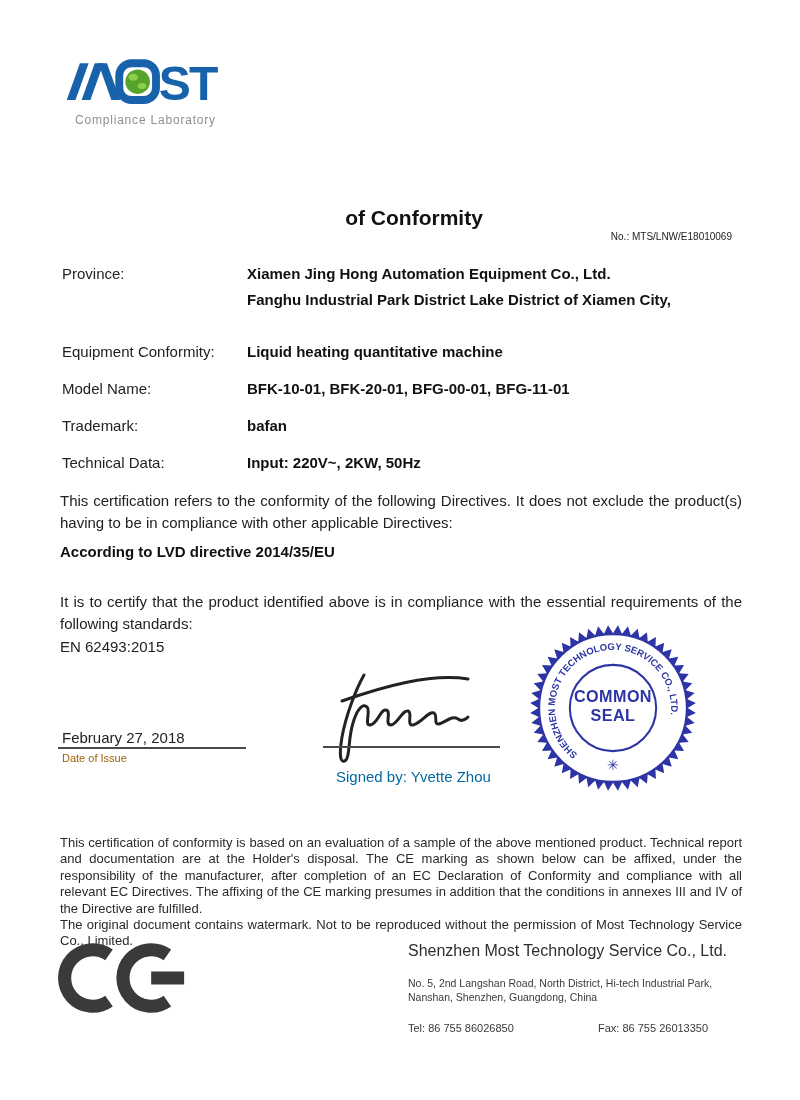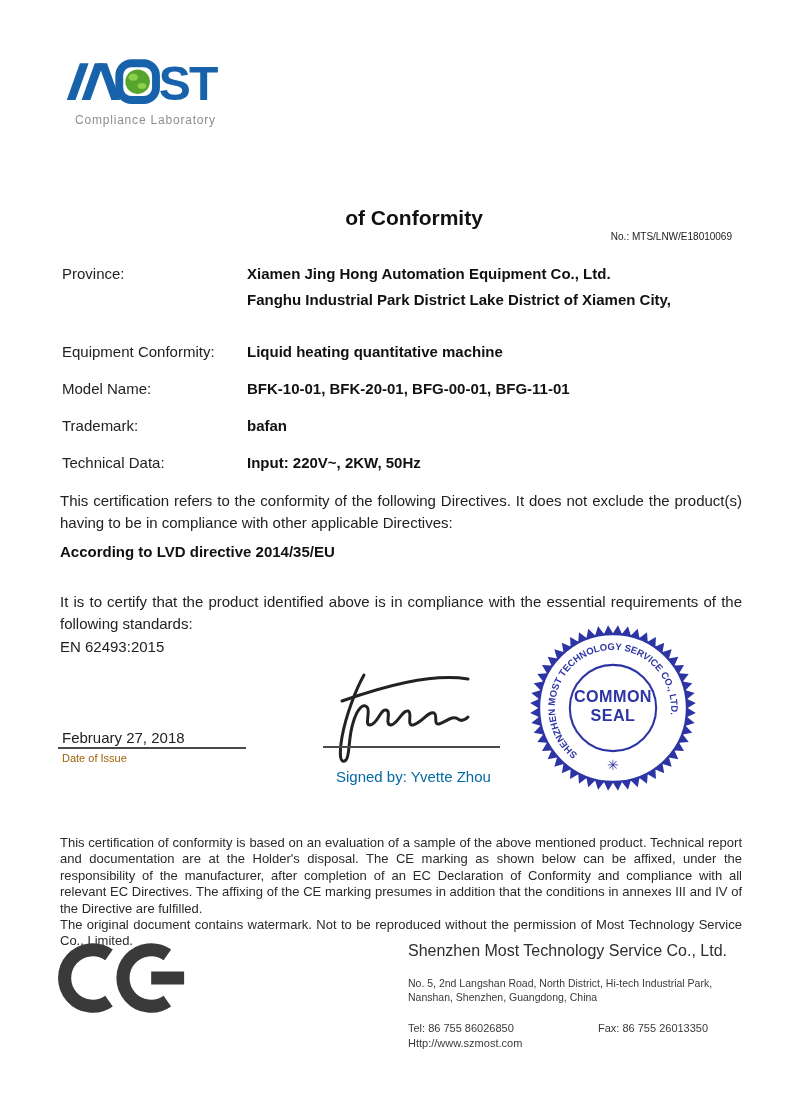--- a/index.html
+++ b/index.html
@@ -139,16 +139,15 @@
   <div class="abs footer">
     <div class="f-company">Shenzhen Most Technology Service Co., Ltd.</div>
     <div class="f-addr">
       <div>No. 5, 2nd Langshan Road, North District, Hi-tech Industrial Park,</div>
       <div>Nanshan, Shenzhen, Guangdong, China</div>
     </div>
     <div class="f-telrow">
       <span>Tel: 86 755 86026850</span>
       <span class="f-fax">Fax: 86 755 26013350</span>
     </div>
-    <div class="f-web">Http://www.szmost.com</div>
   </div>
 
 </div>
 
 </body></html>

